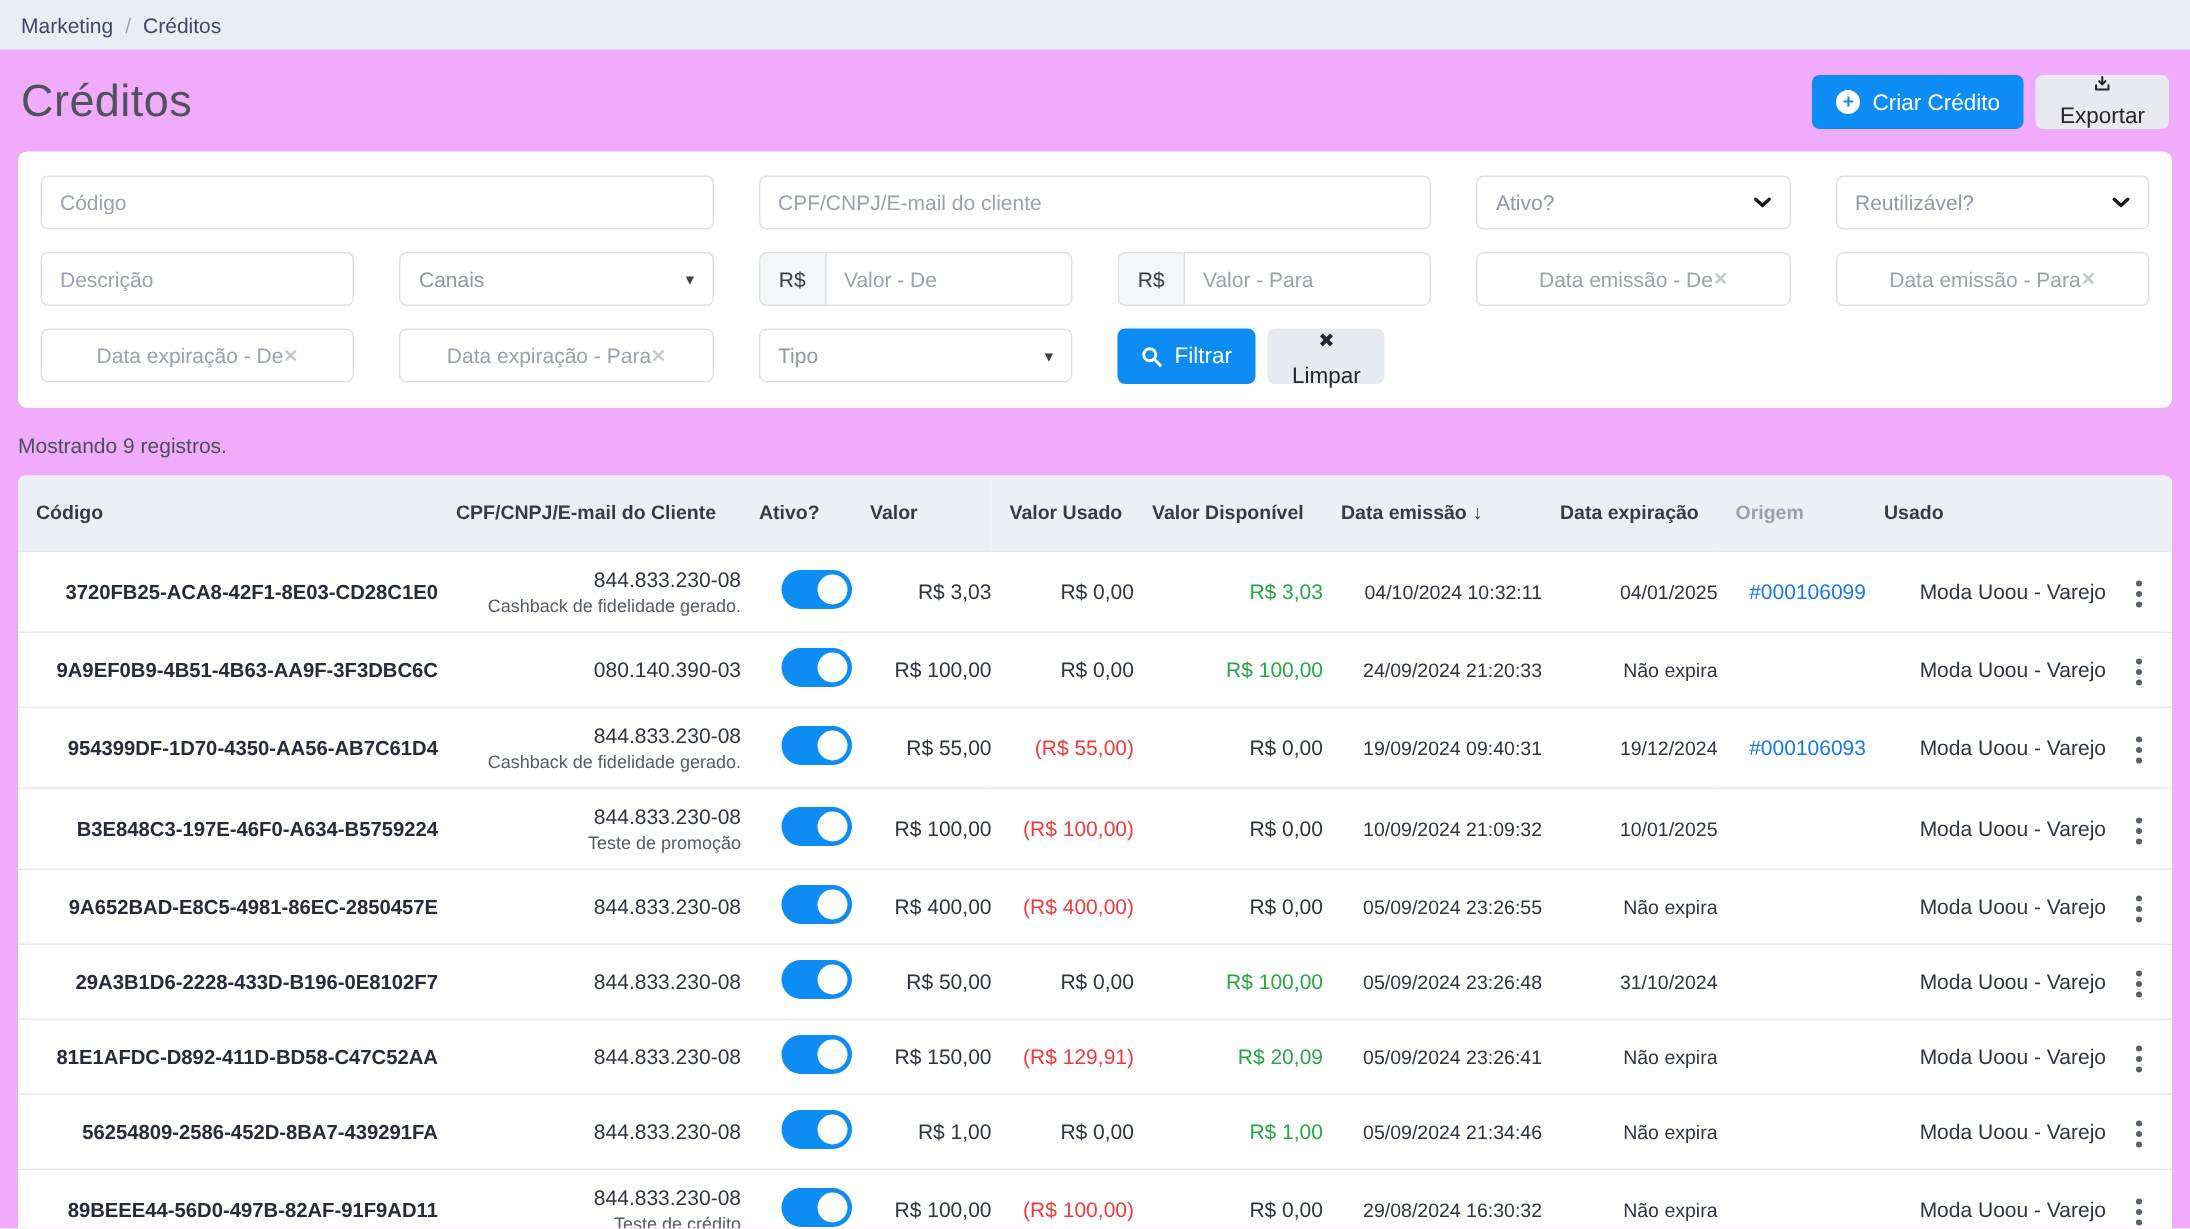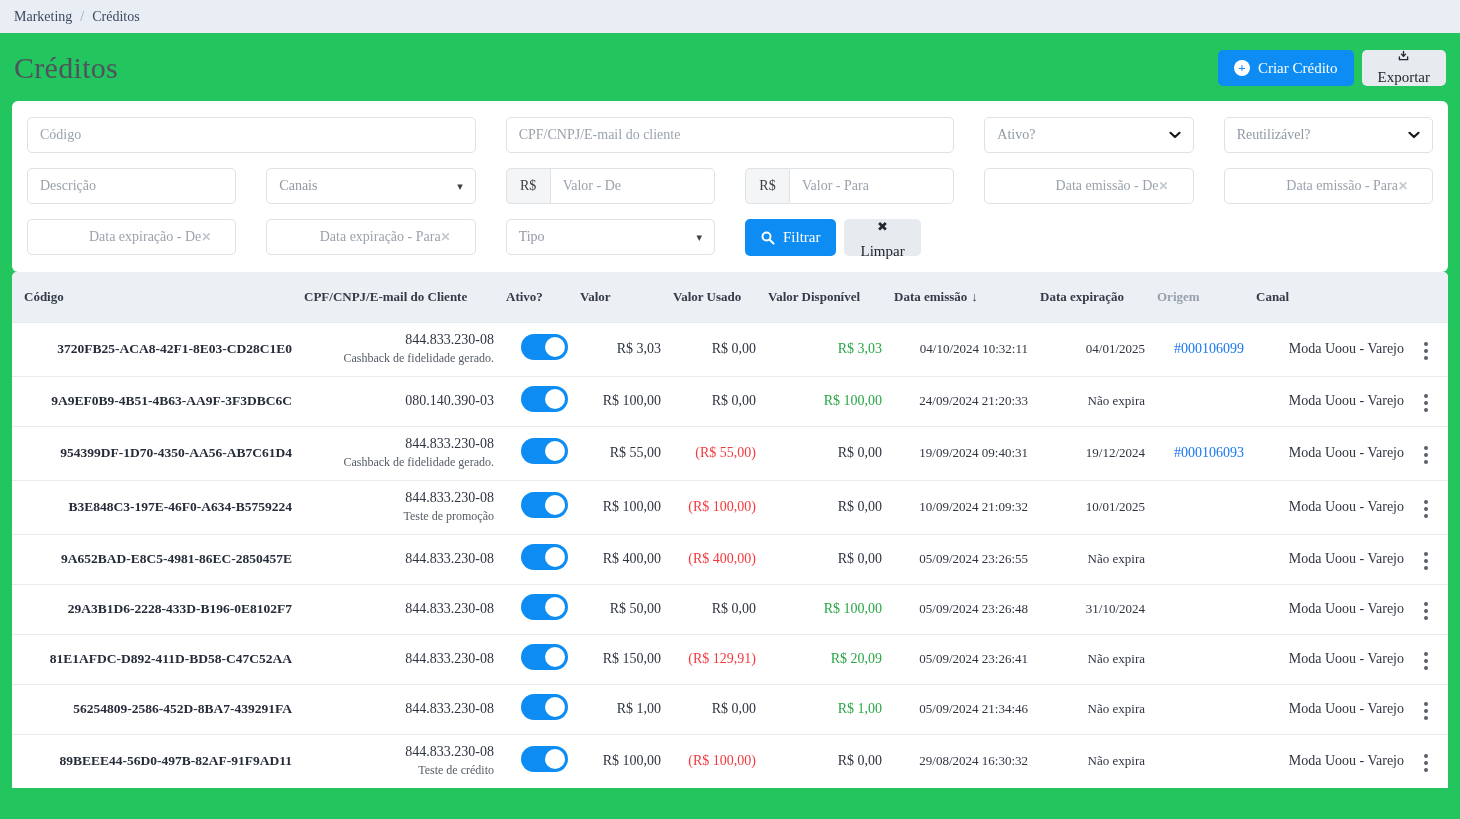--- a/index.html
+++ b/index.html
@@ -1,17 +1,17 @@
 <!DOCTYPE html>
 <html style="--accent: #0d8df4; --green: #28a745; --red: #f23a3e; --link: #1877f2;"><head>
 <meta charset="utf-8">
 <style>
   * { margin:0; padding:0; box-sizing:border-box; }
   html,body { font-family:"Liberation Sans", sans-serif; }
-  .viewport{ width:1460px; height:819px; overflow:hidden; background:#22c55e; position:relative;font-family:Liberation Serif, serif; }
+  .viewport{ width:1460px; height:819px; overflow:hidden; background:#f0abfc; position:relative; }
 
   
   .breadcrumb-bar{ height:33px; background:#e9edf4; display:flex; align-items:center; padding:0 14px; font-size:14px; color:#3d4a63; gap:8px; }
   .breadcrumb-bar a{ color:#3d4a63; text-decoration:none; cursor:pointer; }
   .breadcrumb-bar .sep{ color:#9aa5b5; }
 
   
   .page-head{ display:flex; justify-content:space-between; align-items:center; padding:17px 14px 15px; }
   .page-title{ font-size:30px; font-weight:400; color:#4f545c; letter-spacing:.3px; }
   .head-actions{ display:flex; gap:8px; }
@@ -22,21 +22,21 @@
 
   
   .filter-card{ margin:0 12px; background:#fff; border-radius:6px; padding:16px 15px; display:grid; grid-template-columns:repeat(6,1fr); gap:15px 30px; }
   .span2{ grid-column:span 2; }
   .f-input, .f-select, .f-date{ height:36px; border:1px solid #dde2e7; border-radius:5px; background:#fff; font-size:14px; width:100%; }
   input.f-input{ padding:0 12px; color:#30363f; outline:none; font-family:inherit; }
   input.f-input::placeholder{ color:#9aa3ad; opacity:1; }
   .f-select{ display:flex; align-items:center; justify-content:space-between; padding:0 12px; color:#8f99a4; cursor:pointer; }
   .f-select .tri{ color:#3c4249; font-size:11px; }
   .f-select svg{ display:block; }
-  .f-date{ display:flex; align-items:center; justify-content:flex-end; padding:0 24px; color:#9aa3ad; cursor:pointer; }
+  .f-date{ display:flex; align-items:center; justify-content:center; padding:0 12px; color:#9aa3ad; cursor:pointer; }
   .clear-x{ color:#c3c9cf; font-weight:700; font-size:12px; cursor:pointer; }
   .input-group{ display:flex; width:100%; }
   .input-group .prefix{ width:44px; background:#f3f5f6; border:1px solid #dde2e7; border-right:none; border-radius:5px 0 0 5px; display:flex; align-items:center; justify-content:center; color:#3a4048; font-size:14px; }
   .input-group input{ flex:1; border-radius:0 5px 5px 0; min-width:0; }
   .filter-actions{ grid-column:span 2; display:flex; gap:8px; align-items:center; }
   .btn-sm{ height:37px; font-size:15px; }
 
   
   .summary{ margin:17px 12px 12px; font-size:14px; color:#4a5058; }
 
@@ -149,20 +149,21 @@
           </svg>
         <span>Filtrar</span>
       </button>
       <button class="btn btn-light btn-sm">
         <span style="font-size:13px;">✖</span>
         <span>Limpar</span>
       </button>
     </div>
   </div>
 
+  <div class="summary">Mostrando 9 registros.</div>
 
   <div class="table-card">
     <table>
       <colgroup>
         <col style="width:280px">
           <col style="width:202px">
           <col style="width:74px">
           <col style="width:93px">
         <col style="width:95px">
           <col style="width:126px">
@@ -176,21 +177,21 @@
         <tr>
           <th>Código</th>
           <th>CPF/CNPJ/E-mail do Cliente</th>
           <th>Ativo?</th>
           <th>Valor</th>
           <th>Valor Usado</th>
           <th>Valor Disponível</th>
           <th><span>Data emissão</span><span class="sort">↓</span></th>
           <th>Data expiração</th>
           <th class="muted">Origem</th>
-          <th>Canal</th>
+          <th>Usado</th>
           <th></th>
         </tr>
       </thead>
       <tbody id="rows">
           <tr class="has-desc">
             <td class="c-code">3720FB25-ACA8-42F1-8E03-CD28C1E0</td>
             <td>
               <div>844.833.230-08</div>
               <div class="desc">Cashback de fidelidade gerado.</div>
             </td>

